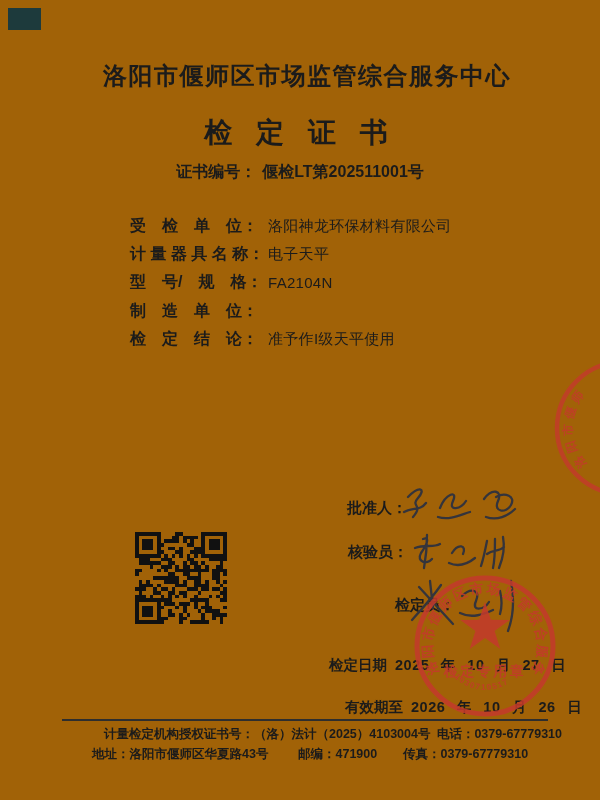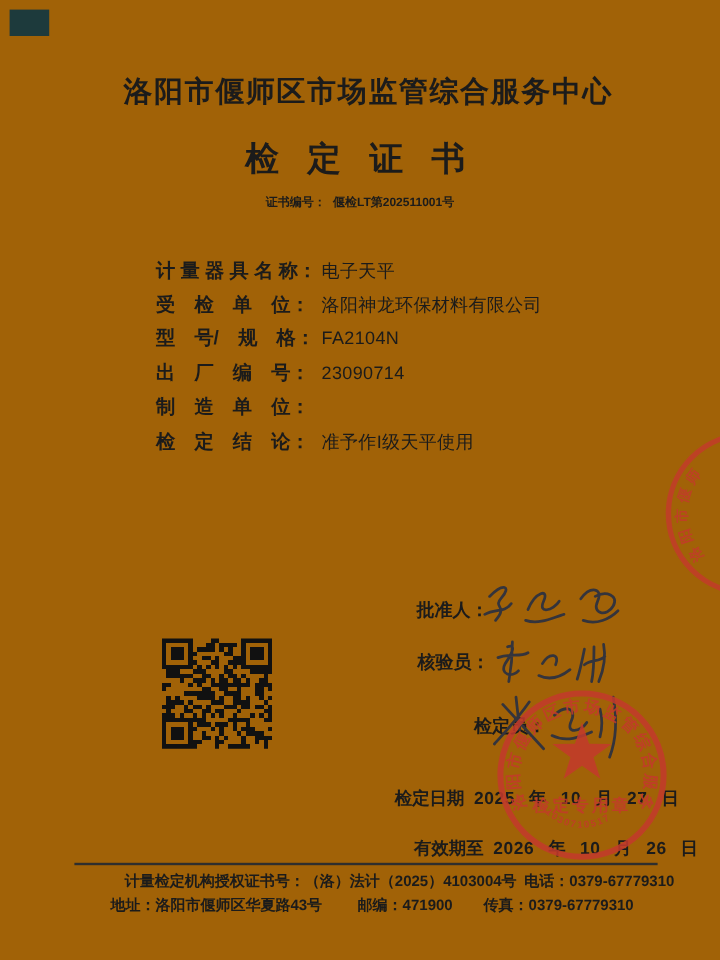--- a/index.html
+++ b/index.html
@@ -7,21 +7,21 @@
     position:relative; width:600px; height:800px; background:#a16207;
     font-family:"Liberation Sans","DejaVu Sans",sans-serif; color:#1b1b1b;
     overflow:hidden;
   }
   .corner-mark{position:absolute; left:8px; top:8px; width:33px; height:22px; background:#1d3a3c;}
   .org-title{position:absolute; left:0; top:60px; width:100%; text-align:center;
     font-size:24px; font-weight:bold; letter-spacing:1.5px; padding-left:14px; box-sizing:border-box;}
   .doc-title{position:absolute; left:0; top:114px; width:100%; text-align:center;
     font-size:28px; font-weight:bold; letter-spacing:8px;}
   .cert-no{position:absolute; left:0; top:162px; width:100%; text-align:center;
-    font-size:10px; font-weight:bold;}
+    font-size:16px; font-weight:bold;}
   .cert-no .val{margin-left:6px;}
   .fields-block{position:absolute; left:130px; top:212px; width:430px;}
   .frow{display:flex; align-items:center; height:28.4px;}
   .flabel{width:138px; font-weight:bold; font-size:16px; white-space:pre; flex:0 0 138px;}
   .fvalue{font-size:15px; font-weight:500; letter-spacing:.3px; white-space:pre;}
   .sig-label{position:absolute; font-size:15px; font-weight:bold;}
   .sig-svg{position:absolute;}
   .sig-svg path{fill:none; stroke:#34343c; stroke-width:2.3; stroke-linecap:round; stroke-linejoin:round;}
   .qr{position:absolute; left:133px; top:532px;}
   .date-row{position:absolute; display:flex; font-size:14.5px; font-weight:bold;}
@@ -46,34 +46,30 @@
 
   <div class="org-title">洛阳市偃师区市场监管综合服务中心</div>
   <div class="doc-title">检 定 证 书</div>
 
   <div class="cert-no">
     <span>证书编号：</span><span class="val">偃检LT第202511001号</span>
   </div>
 
   <div class="fields-block">
       <div class="frow">
+        <span class="flabel">受　检　单　位：</span>
+        <span class="fvalue">洛阳神龙环保材料有限公司</span>
+      </div>
+      <div class="frow">
         <span class="flabel">计 量 器 具 名 称：</span>
         <span class="fvalue">电子天平</span>
       </div>
       <div class="frow">
-        <span class="flabel">受　检　单　位：</span>
-        <span class="fvalue">洛阳神龙环保材料有限公司</span>
-      </div>
-      <div class="frow">
         <span class="flabel">型　号/　规　格：</span>
         <span class="fvalue">FA2104N</span>
-      </div>
-      <div class="frow">
-        <span class="flabel">出　厂　编　号：</span>
-        <span class="fvalue">23090714</span>
       </div>
       <div class="frow">
         <span class="flabel">制　造　单　位：</span>
       </div>
       <div class="frow">
         <span class="flabel">检　定　结　论：</span>
         <span class="fvalue">准予作I级天平使用</span>
       </div>
     </div>
 

